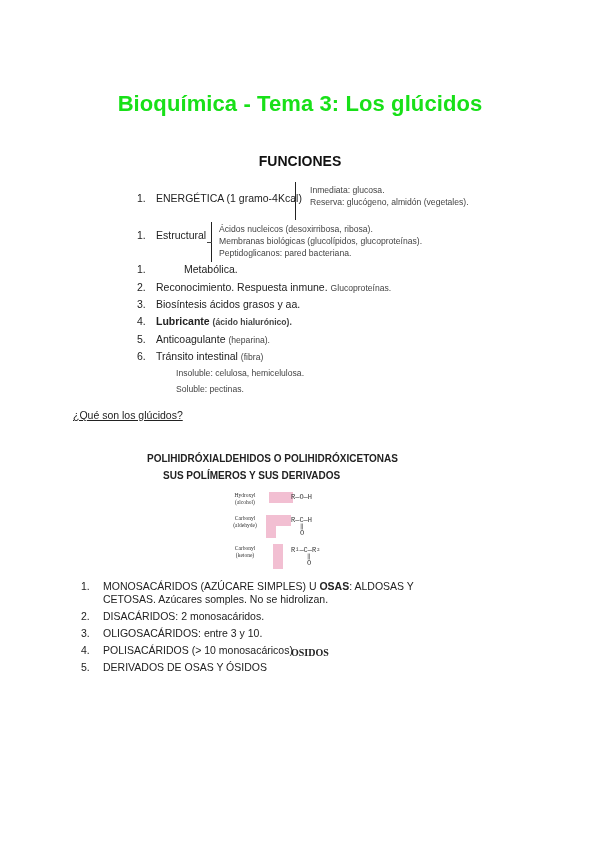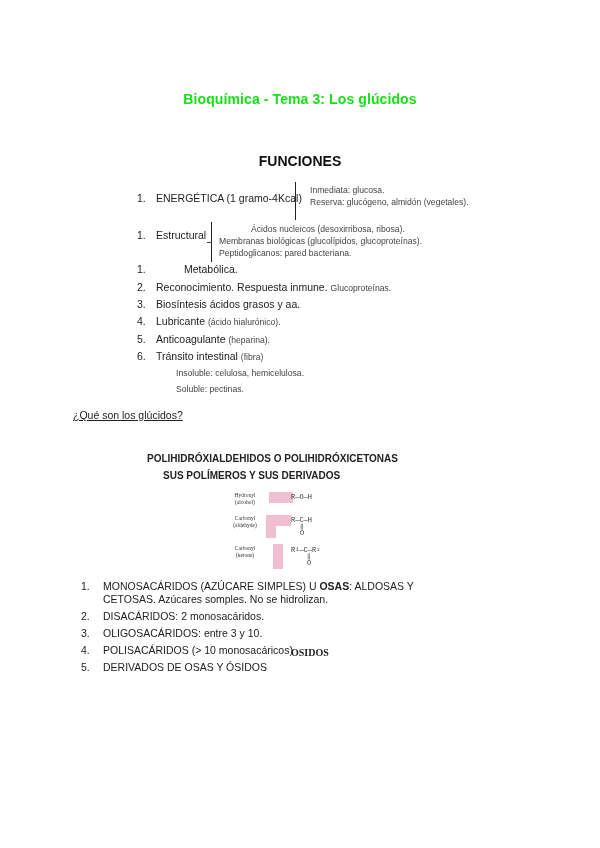--- a/index.html
+++ b/index.html
@@ -1,18 +1,18 @@
 <!DOCTYPE html>
 <html><head>
   <meta charset="utf-8">
   <style>
     html, body { margin: 0; padding: 0; background: #ffffff; }
     body { width: 600px; height: 848px; position: relative; overflow: hidden; font-family: "Liberation Sans", sans-serif; color: #111; }
     .abs { position: absolute; white-space: nowrap; }
-    .title { left: 0; width: 600px; top: 91px; text-align: center; font-size: 14px; font-weight: bold; color: #18e018; letter-spacing: 0.1px; }
+    .title { left: 0; width: 600px; top: 91px; text-align: center; font-size: 22px; font-weight: bold; color: #18e018; letter-spacing: 0.1px; }
     .section-title { left: 0; width: 600px; top: 153px; text-align: center; font-size: 14px; font-weight: bold; color: #111; }
     .num { font-size: 10.5px; color: #222; }
     .item { font-size: 10.5px; color: #222; }
     .small { font-size: 8.6px; color: #444; }
     .bracket { position: absolute; width: 4px; border-left: 1.5px solid #222; }
     .bracket::before { content: ""; position: absolute; left: -5px; top: 50%; width: 5px; border-top: 1px solid #444; }
     .question { left: 73px; top: 409px; font-size: 10.5px; text-decoration: underline; color: #222; }
     .heading2 { font-size: 10px; font-weight: bold; color: #222; }
     .chem-label { font-family: "Liberation Serif", serif; font-size: 5.5px; color: #333; text-align: center; line-height: 7px; }
     .chem { font-family: Liberation Mono, monospace; font-size: 7px; color: #333; margin-left: 32px; }
@@ -30,21 +30,21 @@
   <span class="abs item" style="left:156px; top:192px;">ENERGÉTICA (1 gramo-4Kcal)</span>
   <div class="bracket" style="left:295px; top:182px; height:38px;"></div>
   <span class="abs small" style="left:310px; top:185px;">Inmediata: glucosa.</span>
   <span class="abs small" style="left:310px; top:197px;">Reserva: glucógeno, almidón (vegetales).</span>
 </div>
 
 <div>
   <span class="abs num" style="left:137px; top:229px;">1.</span>
   <span class="abs item" style="left:156px; top:229px;">Estructural</span>
   <div class="bracket" style="left:211px; top:222px; height:40px;"></div>
-  <span class="abs small" style="left:219px; top:224px;margin-left:32px;">Ácidos nucleicos (desoxirribosa, ribosa).</span>
+  <span class="abs small" style="left:219px; top:224px;">Ácidos nucleicos (desoxirribosa, ribosa).</span>
   <span class="abs small" style="left:219px; top:236px;">Membranas biológicas (glucolípidos, glucoproteínas).</span>
   <span class="abs small" style="left:219px; top:248px;">Peptidoglicanos: pared bacteriana.</span>
 </div>
 
 <div>
   <div>
     <span class="abs num" style="left:137px; top:263px;">1.</span>
     <span class="abs item" style="left:156px; top:263px;padding-left:28px;">Metabólica.</span>
   </div>
   <div>
@@ -53,21 +53,21 @@
       <span>Reconocimiento. Respuesta inmune.</span>
       <span class="small">Glucoproteínas.</span>
     </span>
   </div>
   <div>
     <span class="abs num" style="left:137px; top:298px;">3.</span>
     <span class="abs item" style="left:156px; top:298px;">Biosíntesis ácidos grasos y aa.</span>
   </div>
   <div>
     <span class="abs num" style="left:137px; top:315px;">4.</span>
-    <span class="abs item" style="left:156px; top:315px;">
+    <span class="abs item" style="left:156px; top:315px;font-weight:bold;">
       <span>Lubricante</span>
       <span class="small">(ácido hialurónico).</span>
     </span>
   </div>
   <div>
     <span class="abs num" style="left:137px; top:333px;">5.</span>
     <span class="abs item" style="left:156px; top:333px;">
       <span>Anticoagulante</span>
       <span class="small">(heparina).</span>
     </span>

